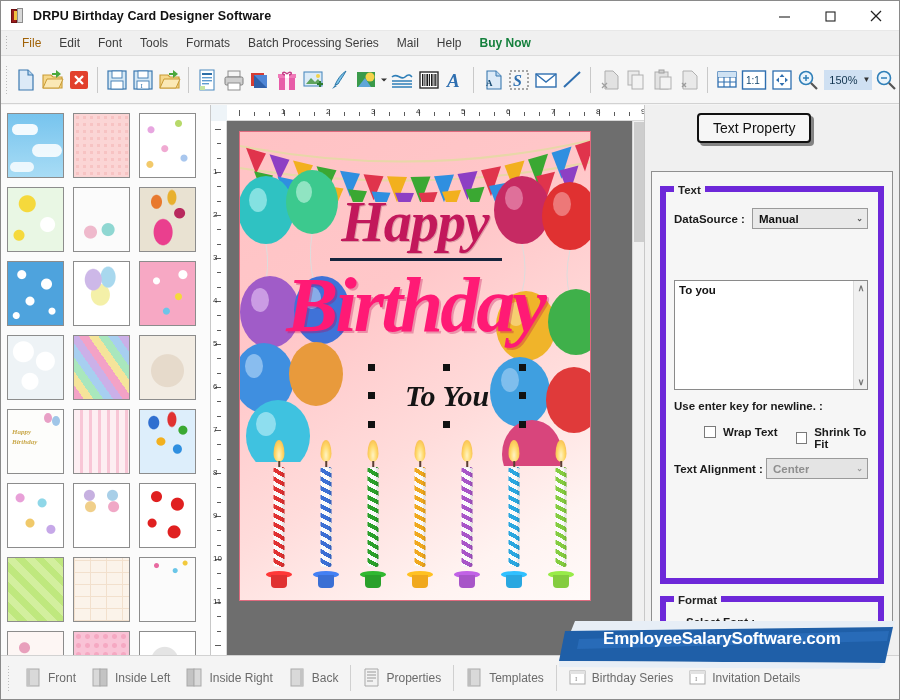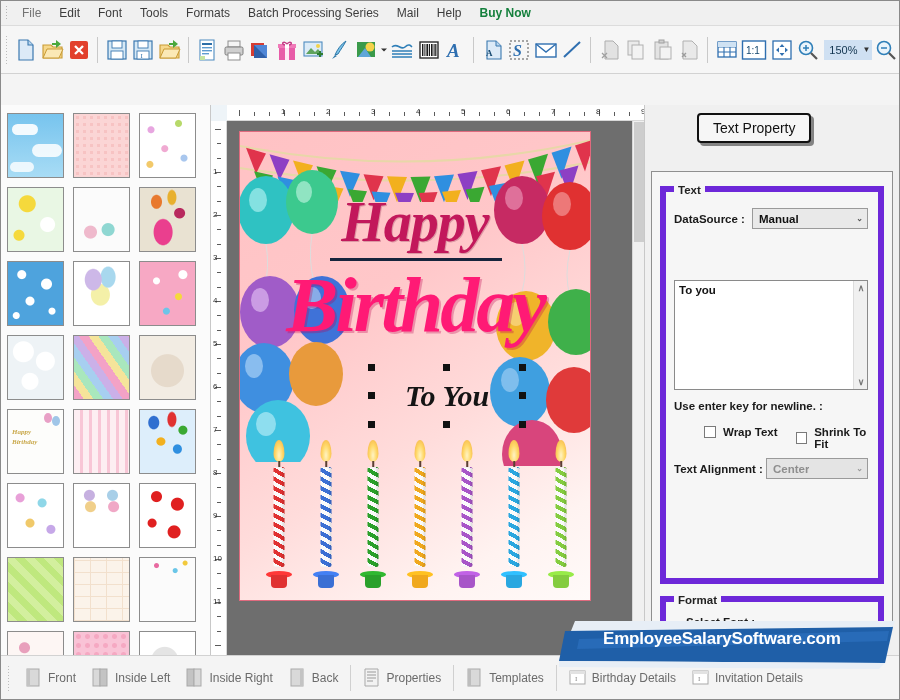--- a/index.html
+++ b/index.html
@@ -50,21 +50,21 @@
     border-bottom: 1px solid #dcdcdc;
     padding-left: 4px;
   }
   .grip { width:4px; height:16px; margin-right:4px;
           background-image: radial-gradient(circle, #b5b5b5 1px, transparent 1px);
           background-size: 3px 3px; }
   .menuitem {
     font-size: 12px; color: #3c3c3c; padding: 3px 9px; white-space: nowrap;
   }
   .menuitem.strong { color: #15803d; font-weight: 700; }
-  .menuitem.first { color:#737373; }
+  .menuitem.first { color:#a16207; }
 
   
   .toolbar {
     height: 48px; background:#f6f6f6; display:flex; align-items:center;
     border-bottom: 1px solid #d2d2d2; padding-left: 4px;
   }
   .tb-grip { width:4px; height:30px; margin-right:4px;
           background-image: radial-gradient(circle, #bdbdbd 1px, transparent 1px);
           background-size: 3px 3px; }
   .tbtn { width:28px; height:32px; display:flex; align-items:center; justify-content:center; }
@@ -207,20 +207,46 @@
           background-size: 3px 3px; }
   .bb-item { display:flex; align-items:center; gap:6px; padding:4px 8px; }
   .bb-label { font-size:12px; color:#6b6b6b; white-space:nowrap; }
   .bb-sep { width:1px; height:26px; background:#d0d0d0; margin:0 4px; }
 </style>
 </head>
 <body>
 
 <div id="app">
 
+  <div class="titlebar">
+    <div class="app-icon">
+      <div class="bk1"></div>
+        <div class="bk2"></div>
+        <div class="bk3"></div>
+    </div>
+    <div class="title-text">DRPU Birthday Card Designer Software</div>
+    <div class="wincontrols">
+      <div class="wcbtn">
+        <svg width="13" height="13" viewBox="0 0 13 13">
+            <line x1="1" y1="7" x2="12" y2="7" stroke="#222" stroke-width="1.1"></line>
+          </svg>
+      </div>
+      <div class="wcbtn">
+        <svg width="13" height="13" viewBox="0 0 13 13">
+            <rect x="2" y="2" width="9" height="9" fill="none" stroke="#222" stroke-width="1.1"></rect>
+          </svg>
+      </div>
+      <div class="wcbtn">
+        <svg width="14" height="14" viewBox="0 0 14 14">
+            <line x1="2" y1="2" x2="12" y2="12" stroke="#222" stroke-width="1.2"></line>
+            <line x1="12" y1="2" x2="2" y2="12" stroke="#222" stroke-width="1.2"></line>
+          </svg>
+      </div>
+    </div>
+  </div>
 
   <div class="menubar">
     <div class="grip"></div>
     <div class="menuitem first">File</div>
     <div class="menuitem">Edit</div>
     <div class="menuitem">Font</div>
     <div class="menuitem">Tools</div>
     <div class="menuitem">Formats</div>
     <div class="menuitem">Batch Processing Series</div>
     <div class="menuitem">Mail</div>
@@ -925,21 +951,21 @@
     </div>
 
     <div class="bb-sep"></div>
 
     <div class="bb-item">
       <svg width="17" height="19" viewBox="0 0 17 19">
           <rect x="1" y="3" width="15" height="13" fill="#fff" stroke="#a9a9a9"></rect>
           <rect x="1" y="3" width="15" height="3" fill="#e2e2e2"></rect>
           <text x="6" y="13" font-size="7" fill="#8a8a8a" font-family="serif">I</text>
         </svg>
-      <span class="bb-label">Birthday Details</span>
+      <span class="bb-label">Birthday Series</span>
     </div>
     <div class="bb-item">
       <svg width="17" height="19" viewBox="0 0 17 19">
           <rect x="1" y="3" width="15" height="13" fill="#fff" stroke="#a9a9a9"></rect>
           <rect x="1" y="3" width="15" height="3" fill="#e2e2e2"></rect>
           <text x="6" y="13" font-size="7" fill="#8a8a8a" font-family="serif">I</text>
         </svg>
       <span class="bb-label">Invitation Details</span>
     </div>
   </div>

